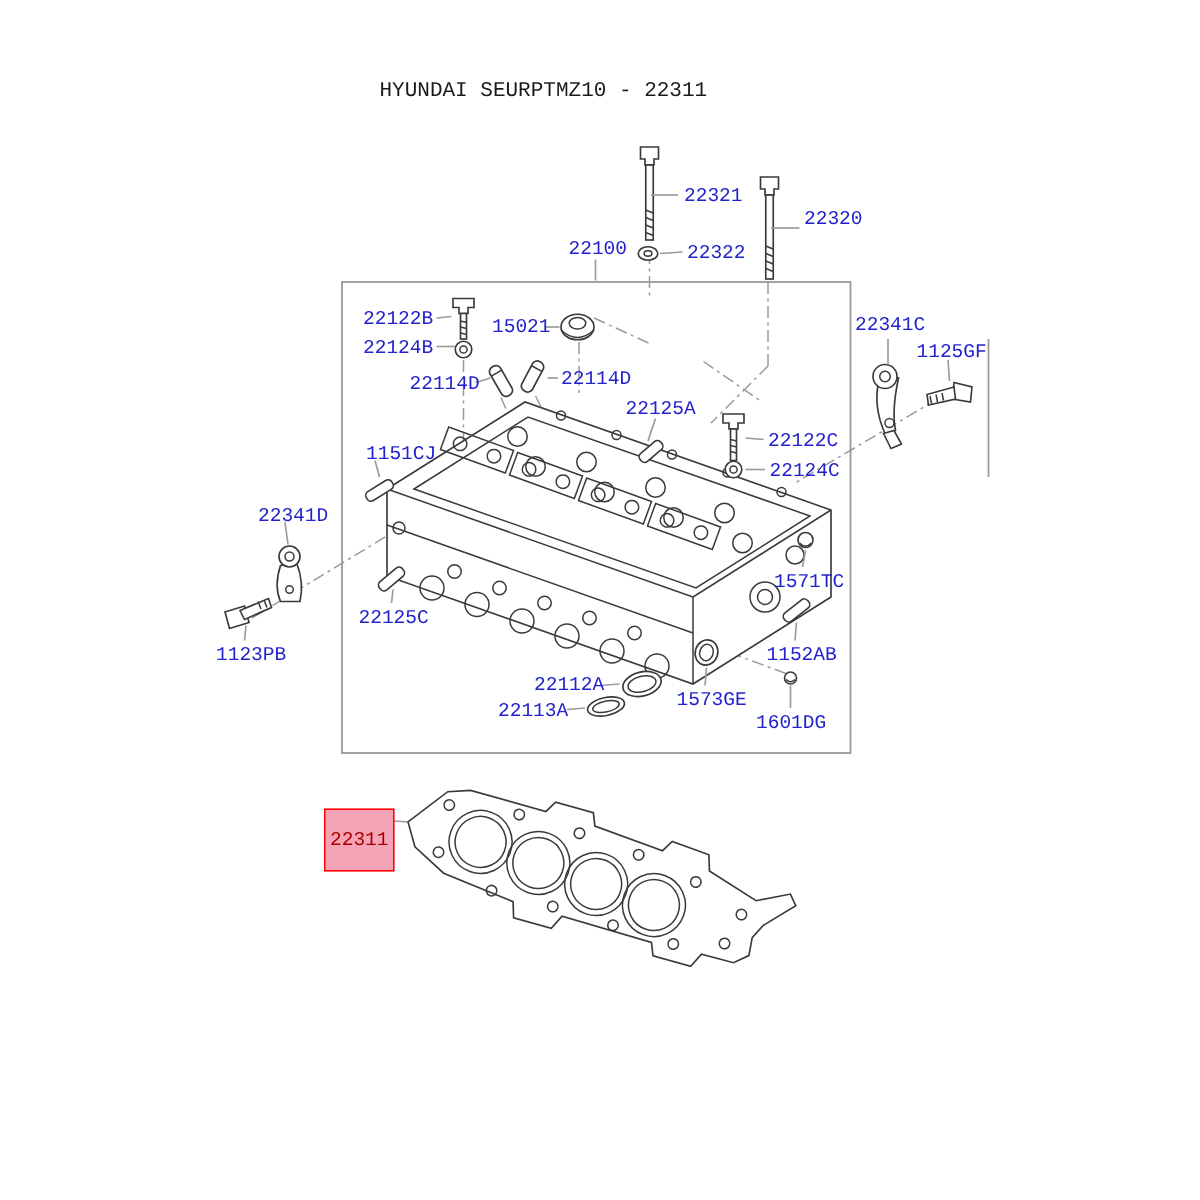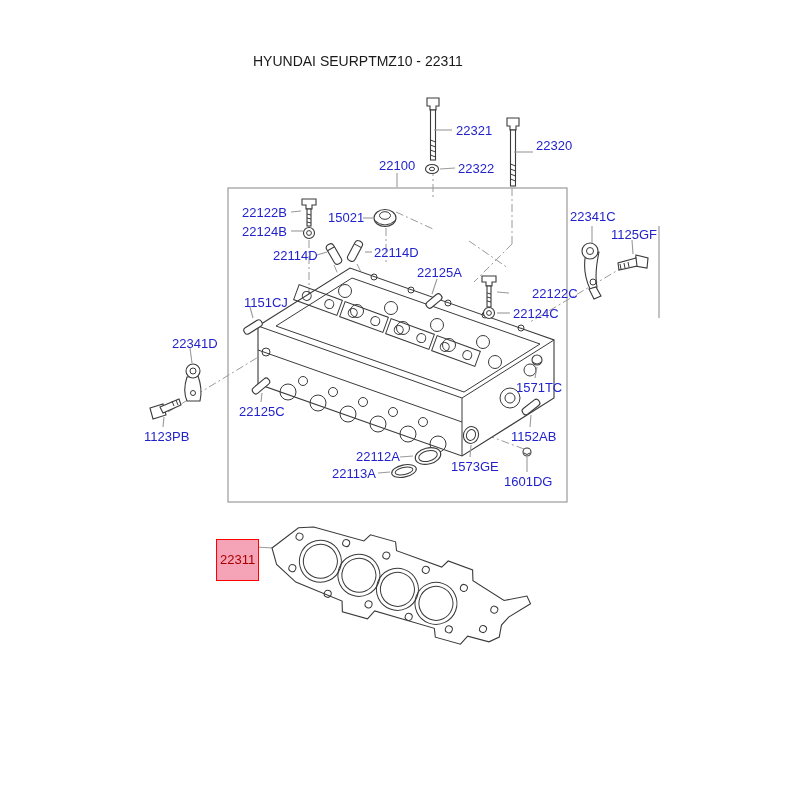--- a/index.html
+++ b/index.html
@@ -5,21 +5,21 @@
   :root{
     --label-color:#2222CC;
     --line-color:#9A9A9A;
     --draw-color:#3A3A3A;
     --hl-border:#FF0000;
     --hl-bg:#F5A3B6;
     --hl-text:#A80000;
   }
   html,body{margin:0;padding:0;background:#fff;}
   #stage{position:relative;width:800px;height:800px;background:#fff;overflow:hidden;
-         font-family:Liberation Sans, sans-serif;}
+         font-family:Liberation Mono, monospace;}
   #diagram-svg{position:absolute;left:0;top:0;}
   .ln{stroke:var(--line-color);stroke-width:1.1;fill:none;}
   .cl{stroke:var(--line-color);stroke-width:1;fill:none;stroke-dasharray:8 3 2 3;}
   .d{stroke:var(--draw-color);stroke-width:1.1;fill:#fff;}
   .dn{stroke:var(--draw-color);stroke-width:1;fill:none;}
   .box{stroke:var(--line-color);stroke-width:1.2;fill:none;}
   .lbl{position:absolute;color:var(--label-color);font-size:13px;line-height:15px;
        white-space:nowrap;cursor:pointer;}
   .title{position:absolute;color:#1a1a1a;font-size:14px;white-space:nowrap;}
   .hl{position:absolute;border:1px solid var(--hl-border);background:var(--hl-bg);
@@ -324,21 +324,21 @@
   <div class="lbl" style="left:379px;top:158px">22100</div>
   <div class="lbl" style="left:458px;top:161px">22322</div>
   <div class="lbl" style="left:242px;top:205px">22122B</div>
   <div class="lbl" style="left:242px;top:224px">22124B</div>
   <div class="lbl" style="left:328px;top:210px">15021</div>
   <div class="lbl" style="left:273px;top:248px">22114D</div>
   <div class="lbl" style="left:374px;top:245px">22114D</div>
   <div class="lbl" style="left:417px;top:265px">22125A</div>
   <div class="lbl" style="left:570px;top:209px">22341C</div>
   <div class="lbl" style="left:611px;top:227px">1125GF</div>
-  <div class="lbl" style="left:532px;top:286px">22122C</div>
+  <div class="lbl" style="left:512px;top:286px">22122C</div>
   <div class="lbl" style="left:513px;top:306px">22124C</div>
   <div class="lbl" style="left:244px;top:295px">1151CJ</div>
   <div class="lbl" style="left:172px;top:336px">22341D</div>
   <div class="lbl" style="left:516px;top:380px">1571TC</div>
   <div class="lbl" style="left:239px;top:404px">22125C</div>
   <div class="lbl" style="left:144px;top:429px">1123PB</div>
   <div class="lbl" style="left:511px;top:429px">1152AB</div>
   <div class="lbl" style="left:356px;top:449px">22112A</div>
   <div class="lbl" style="left:451px;top:459px">1573GE</div>
   <div class="lbl" style="left:332px;top:466px">22113A</div>

